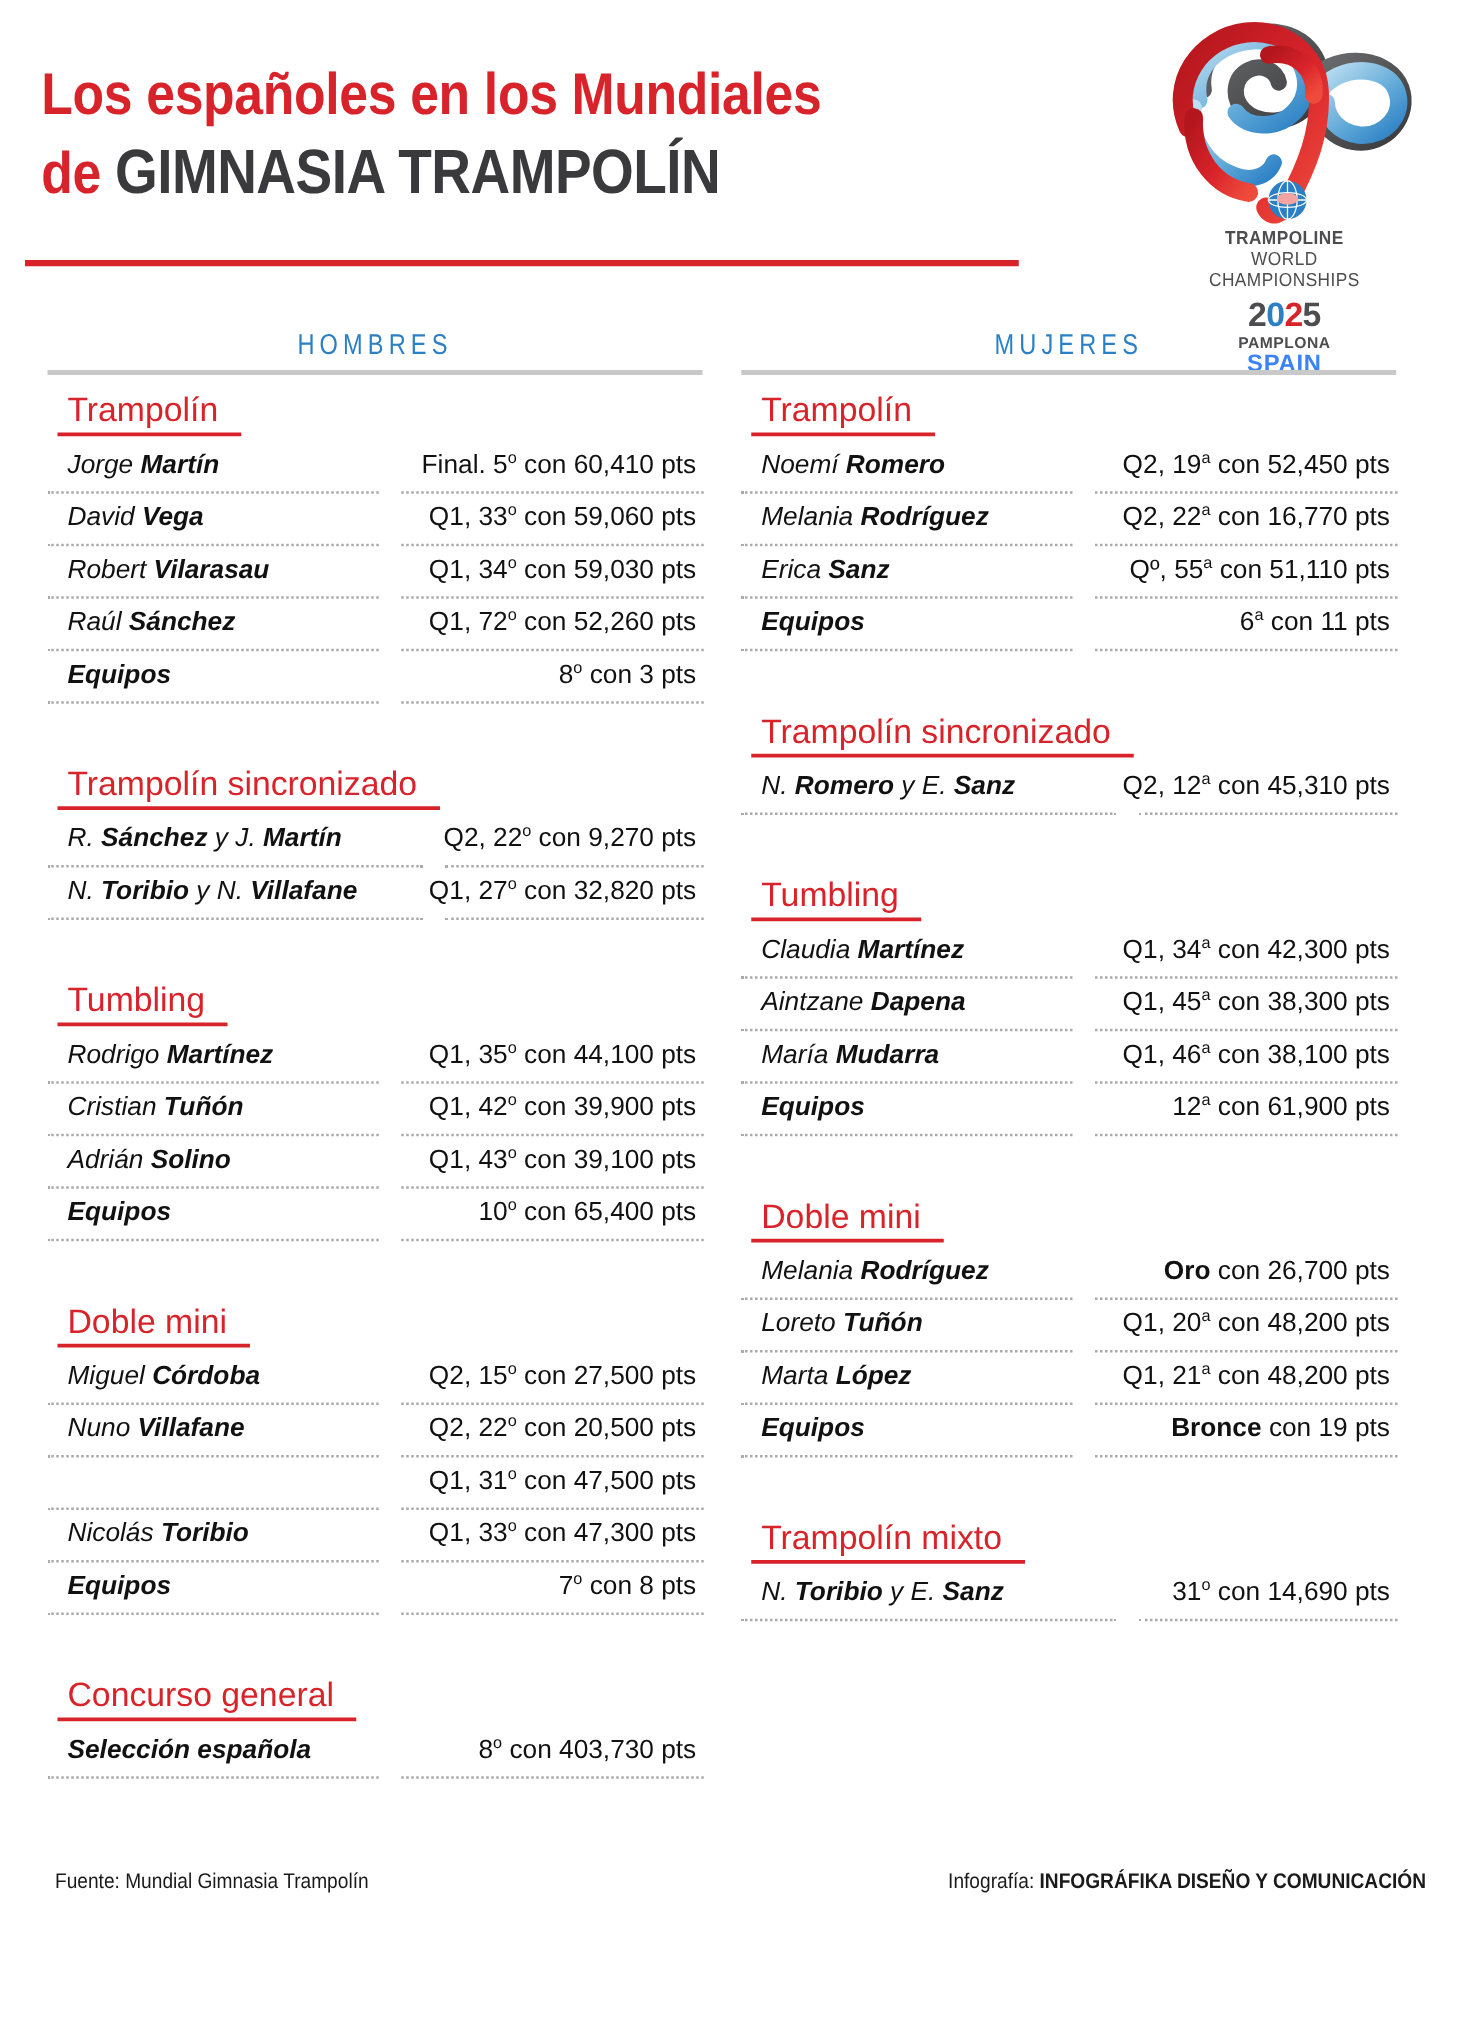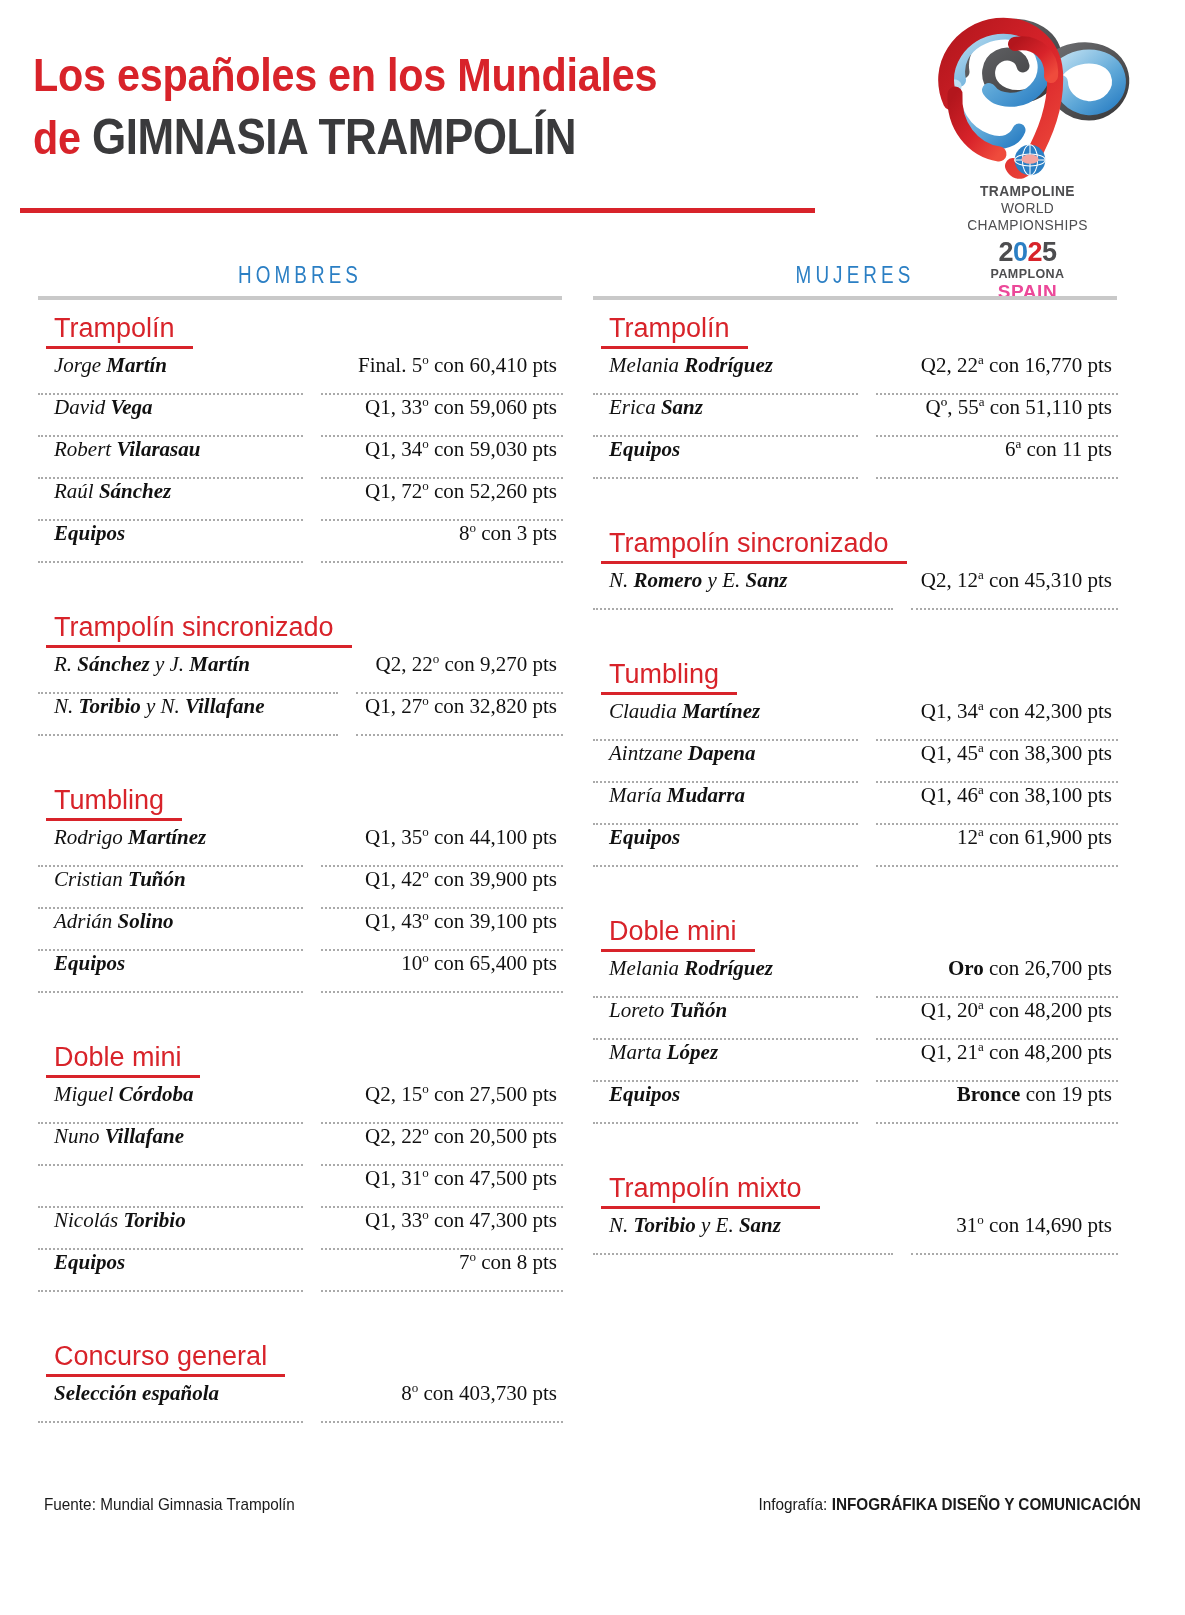--- a/index.html
+++ b/index.html
@@ -37,21 +37,21 @@
   .logo-l1{font-size:15px;font-weight:bold;color:#4d4d4f;letter-spacing:.4px;line-height:17px;
            transform:scaleX(.92);}
   .logo-l2{font-size:15px;font-weight:normal;color:#4d4d4f;letter-spacing:.4px;line-height:17px;
            transform:scaleX(.92);}
   .logo-l3{font-size:15px;font-weight:normal;color:#4d4d4f;letter-spacing:.4px;line-height:17px;
            transform:scaleX(.92);}
   .logo-year{font-size:27px;font-weight:bold;color:#4d4d4f;letter-spacing:-0.5px;line-height:30px;margin-top:4px;}
   .logo-year .r{color:#d8232a;}
   .logo-year .b{color:#2b7fc4;}
   .logo-city{font-size:12.5px;font-weight:bold;color:#4d4d4f;letter-spacing:.4px;line-height:14px;}
-  .logo-country{font-size:19px;font-weight:bold;color:#ec4899;letter-spacing:.6px;line-height:21px;}
+  .logo-country{font-size:19px;font-weight:bold;color:#3b82f6;letter-spacing:.6px;line-height:21px;}
   .igf{position:absolute;left:118px;top:129px;width:34px;height:34px;}
 
   
   .colhead{position:absolute;font-size:23px;color:#2b7fc4;letter-spacing:5px;
            font-weight:normal;transform:scaleX(.82);transform-origin:center;white-space:nowrap;}
   .colhead-men{left:38px;top:262px;width:524px;text-align:center;}
   .colhead-women{left:593px;top:262px;width:524px;text-align:center;}
   .headrule{position:absolute;height:4px;background:#c9c9c9;top:296px;}
   .headrule.men{left:38px;width:524px;}
   .headrule.women{left:593px;width:524px;}
@@ -64,21 +64,21 @@
 
   .block{position:relative;margin-bottom:0;}
   .block-title{
     color:#d8232a;font-size:27px;line-height:32px;font-weight:normal;
     display:inline-block;padding:0 6px 2px 16px;white-space:nowrap;
   }
   .block-title-wrap{position:relative;}
   .block-underline{height:3px;background:#d8232a;margin:0 0 4px 8px;}
 
   .row{
-    display:flex;align-items:flex-start;height:42px;position:relative;font-family:Liberation Serif, serif;
+    display:flex;align-items:center;height:42px;position:relative;
   }
   .row .name{
     width:265px;box-sizing:border-box;padding-left:16px;padding-bottom:5px;
     font-size:21px;line-height:24px;font-style:italic;color:#111;white-space:nowrap;
     overflow:visible;
   }
   .row .name b{font-weight:bold;font-style:italic;}
   .row .name .conj{font-weight:normal;font-style:italic;}
   .row .result{
     flex:1;box-sizing:border-box;padding-right:6px;padding-bottom:5px;
@@ -346,20 +346,29 @@
               <div class="seg2"></div>
             </div>
           </div>
         </div>
       </div>
     <div class="col col-women" id="col-women">
         <div class="block" style="margin-bottom: 48px;">
           <div class="block-title-wrap"><span class="block-title">Trampolín</span></div>
           <div class="block-underline" style="width: 147px;"></div>
           <div class="row">
+            <div class="name">Noemí <b>Romero</b></div>
+            <div class="result">Q2, 19<sup>a</sup> con 52,450 pts</div>
+            <div class="dots">
+              <div class="seg1"></div>
+              <div class="gap"></div>
+              <div class="seg2"></div>
+            </div>
+          </div>
+          <div class="row">
             <div class="name">Melania <b>Rodríguez</b></div>
             <div class="result">Q2, 22<sup>a</sup> con 16,770 pts</div>
             <div class="dots">
               <div class="seg1"></div>
               <div class="gap"></div>
               <div class="seg2"></div>
             </div>
           </div>
           <div class="row">
             <div class="name">Erica <b>Sanz</b></div>

